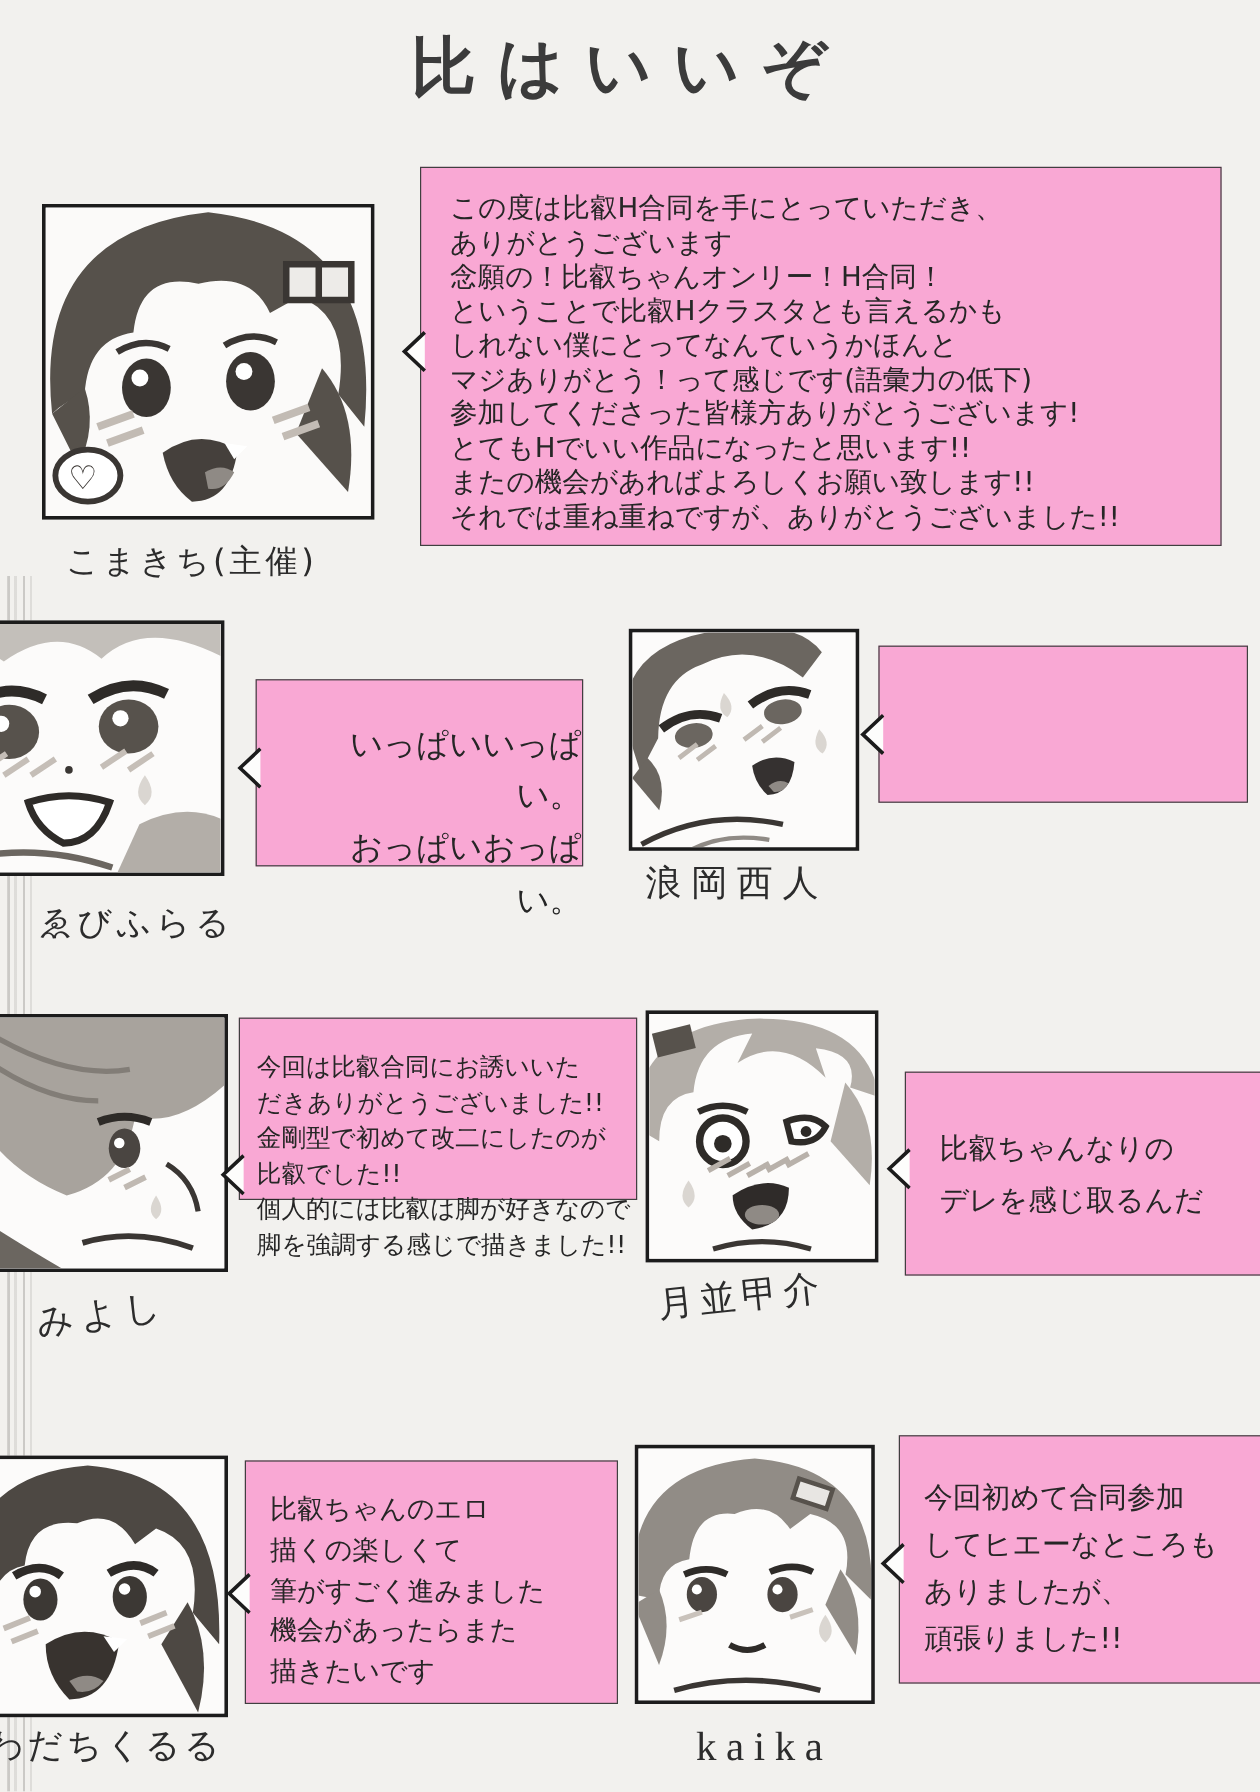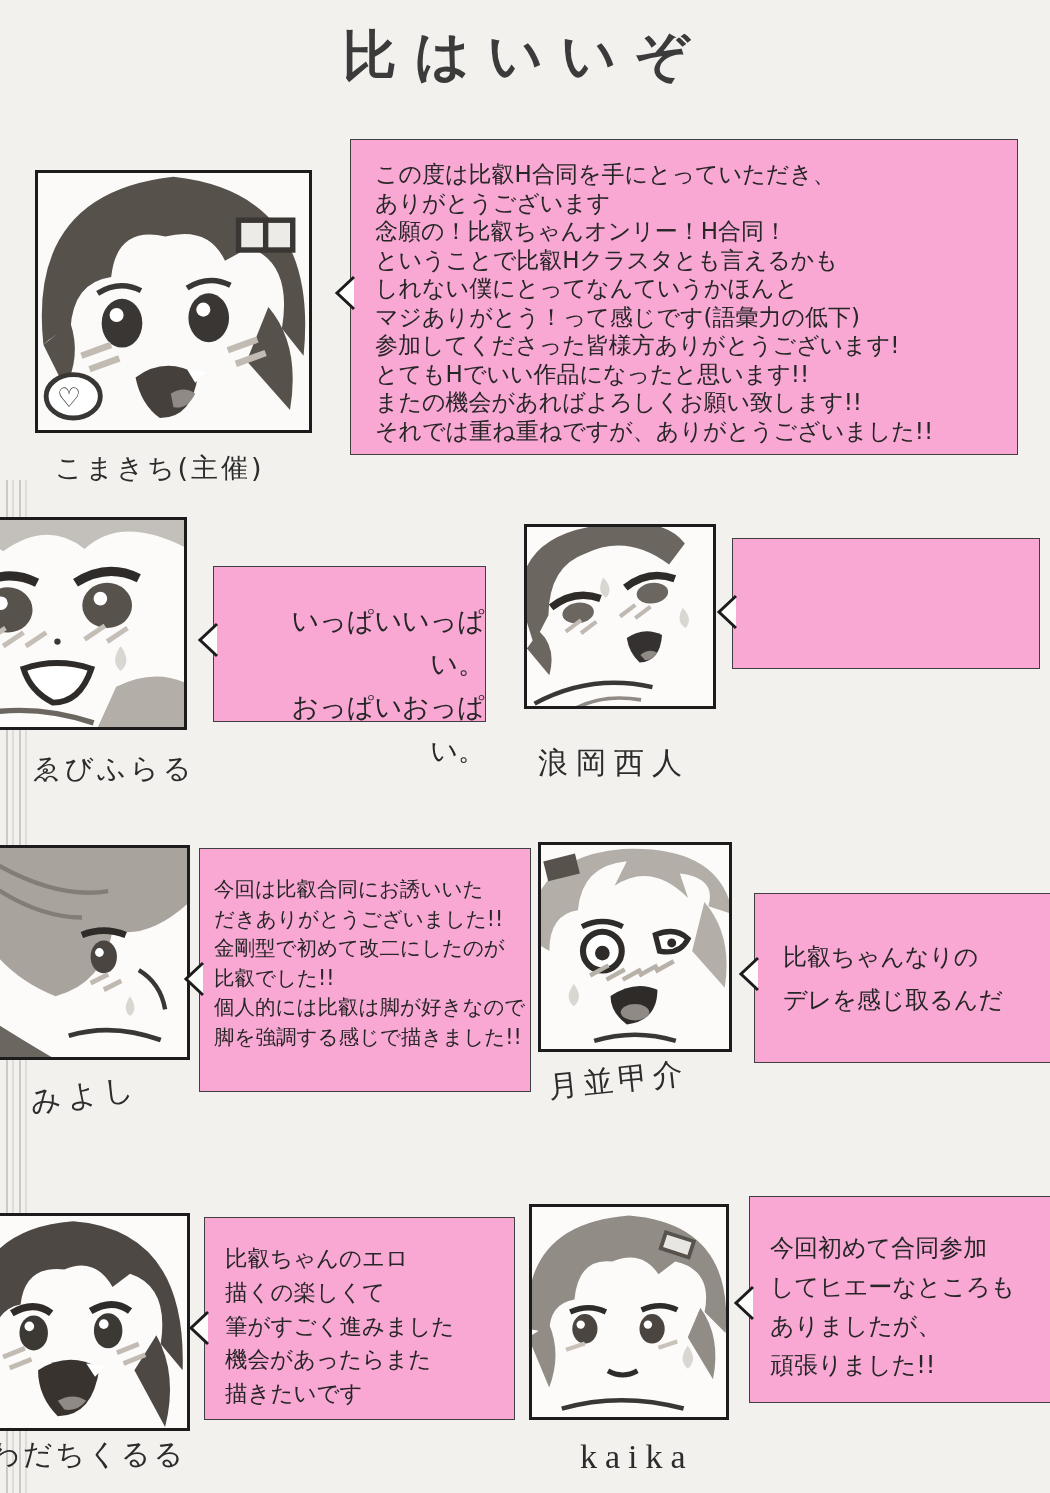--- a/index.html
+++ b/index.html
@@ -39,28 +39,28 @@
   .b1{left:350px;top:139px;width:668px;height:316px;}
   .b1 .txt{font-size:23px;line-height:1.24;padding:20px 10px 0 24px;}
   .b1 .tail{top:135px;}
   
   .p2{left:-45px;top:517px;width:232px;height:213px;}
   .n2{left:0px;top:750px;font-size:28px;letter-spacing:4px;padding-left:32px;}
   .b2{left:213px;top:566px;width:273px;height:156px;}
   .b2 .txt{font-size:27px;line-height:1.6;padding:32px 0 0 26px;text-align:right;}
   .b2 .tail{top:55px;}
   .p3{left:524px;top:524px;width:192px;height:185px;}
-  .n3{left:538px;top:716px;font-size:30px;letter-spacing:8px;margin-top:27px;}
+  .n3{left:538px;top:716px;font-size:30px;letter-spacing:8px;}
   .b3{left:732px;top:538px;width:308px;height:131px;}
   .b3 .txt{font-size:22px;line-height:1.48;padding:18px 0 0 16px;}
   .b3 .tail{top:55px;}
   
   .p4{left:-35px;top:845px;width:225px;height:215px;}
   .n4{left:30px;top:1075px;font-size:30px;letter-spacing:6px;transform:rotate(-8deg);}
-  .b4{left:199px;top:848px;width:332px;height:244px;}
+  .b4{left:199px;top:848px;width:332px;height:152px;}
   .b4 .txt{font-size:20.5px;line-height:1.44;padding:26px 0 0 14px;}
   .b4 .tail{top:112px;}
   .p5{left:538px;top:842px;width:194px;height:210px;}
   .n5{left:548px;top:1060px;font-size:30px;letter-spacing:5px;transform:rotate(-6deg);}
   .b5{left:754px;top:893px;width:352px;height:170px;}
   .b5 .txt{font-size:24px;line-height:1.8;padding:42px 0 0 28px;}
   .b5 .tail{top:62px;}
   
   .p6{left:-35px;top:1213px;width:225px;height:218px;}
   .n6{left:-10px;top:1435px;font-size:29px;letter-spacing:3px;}

